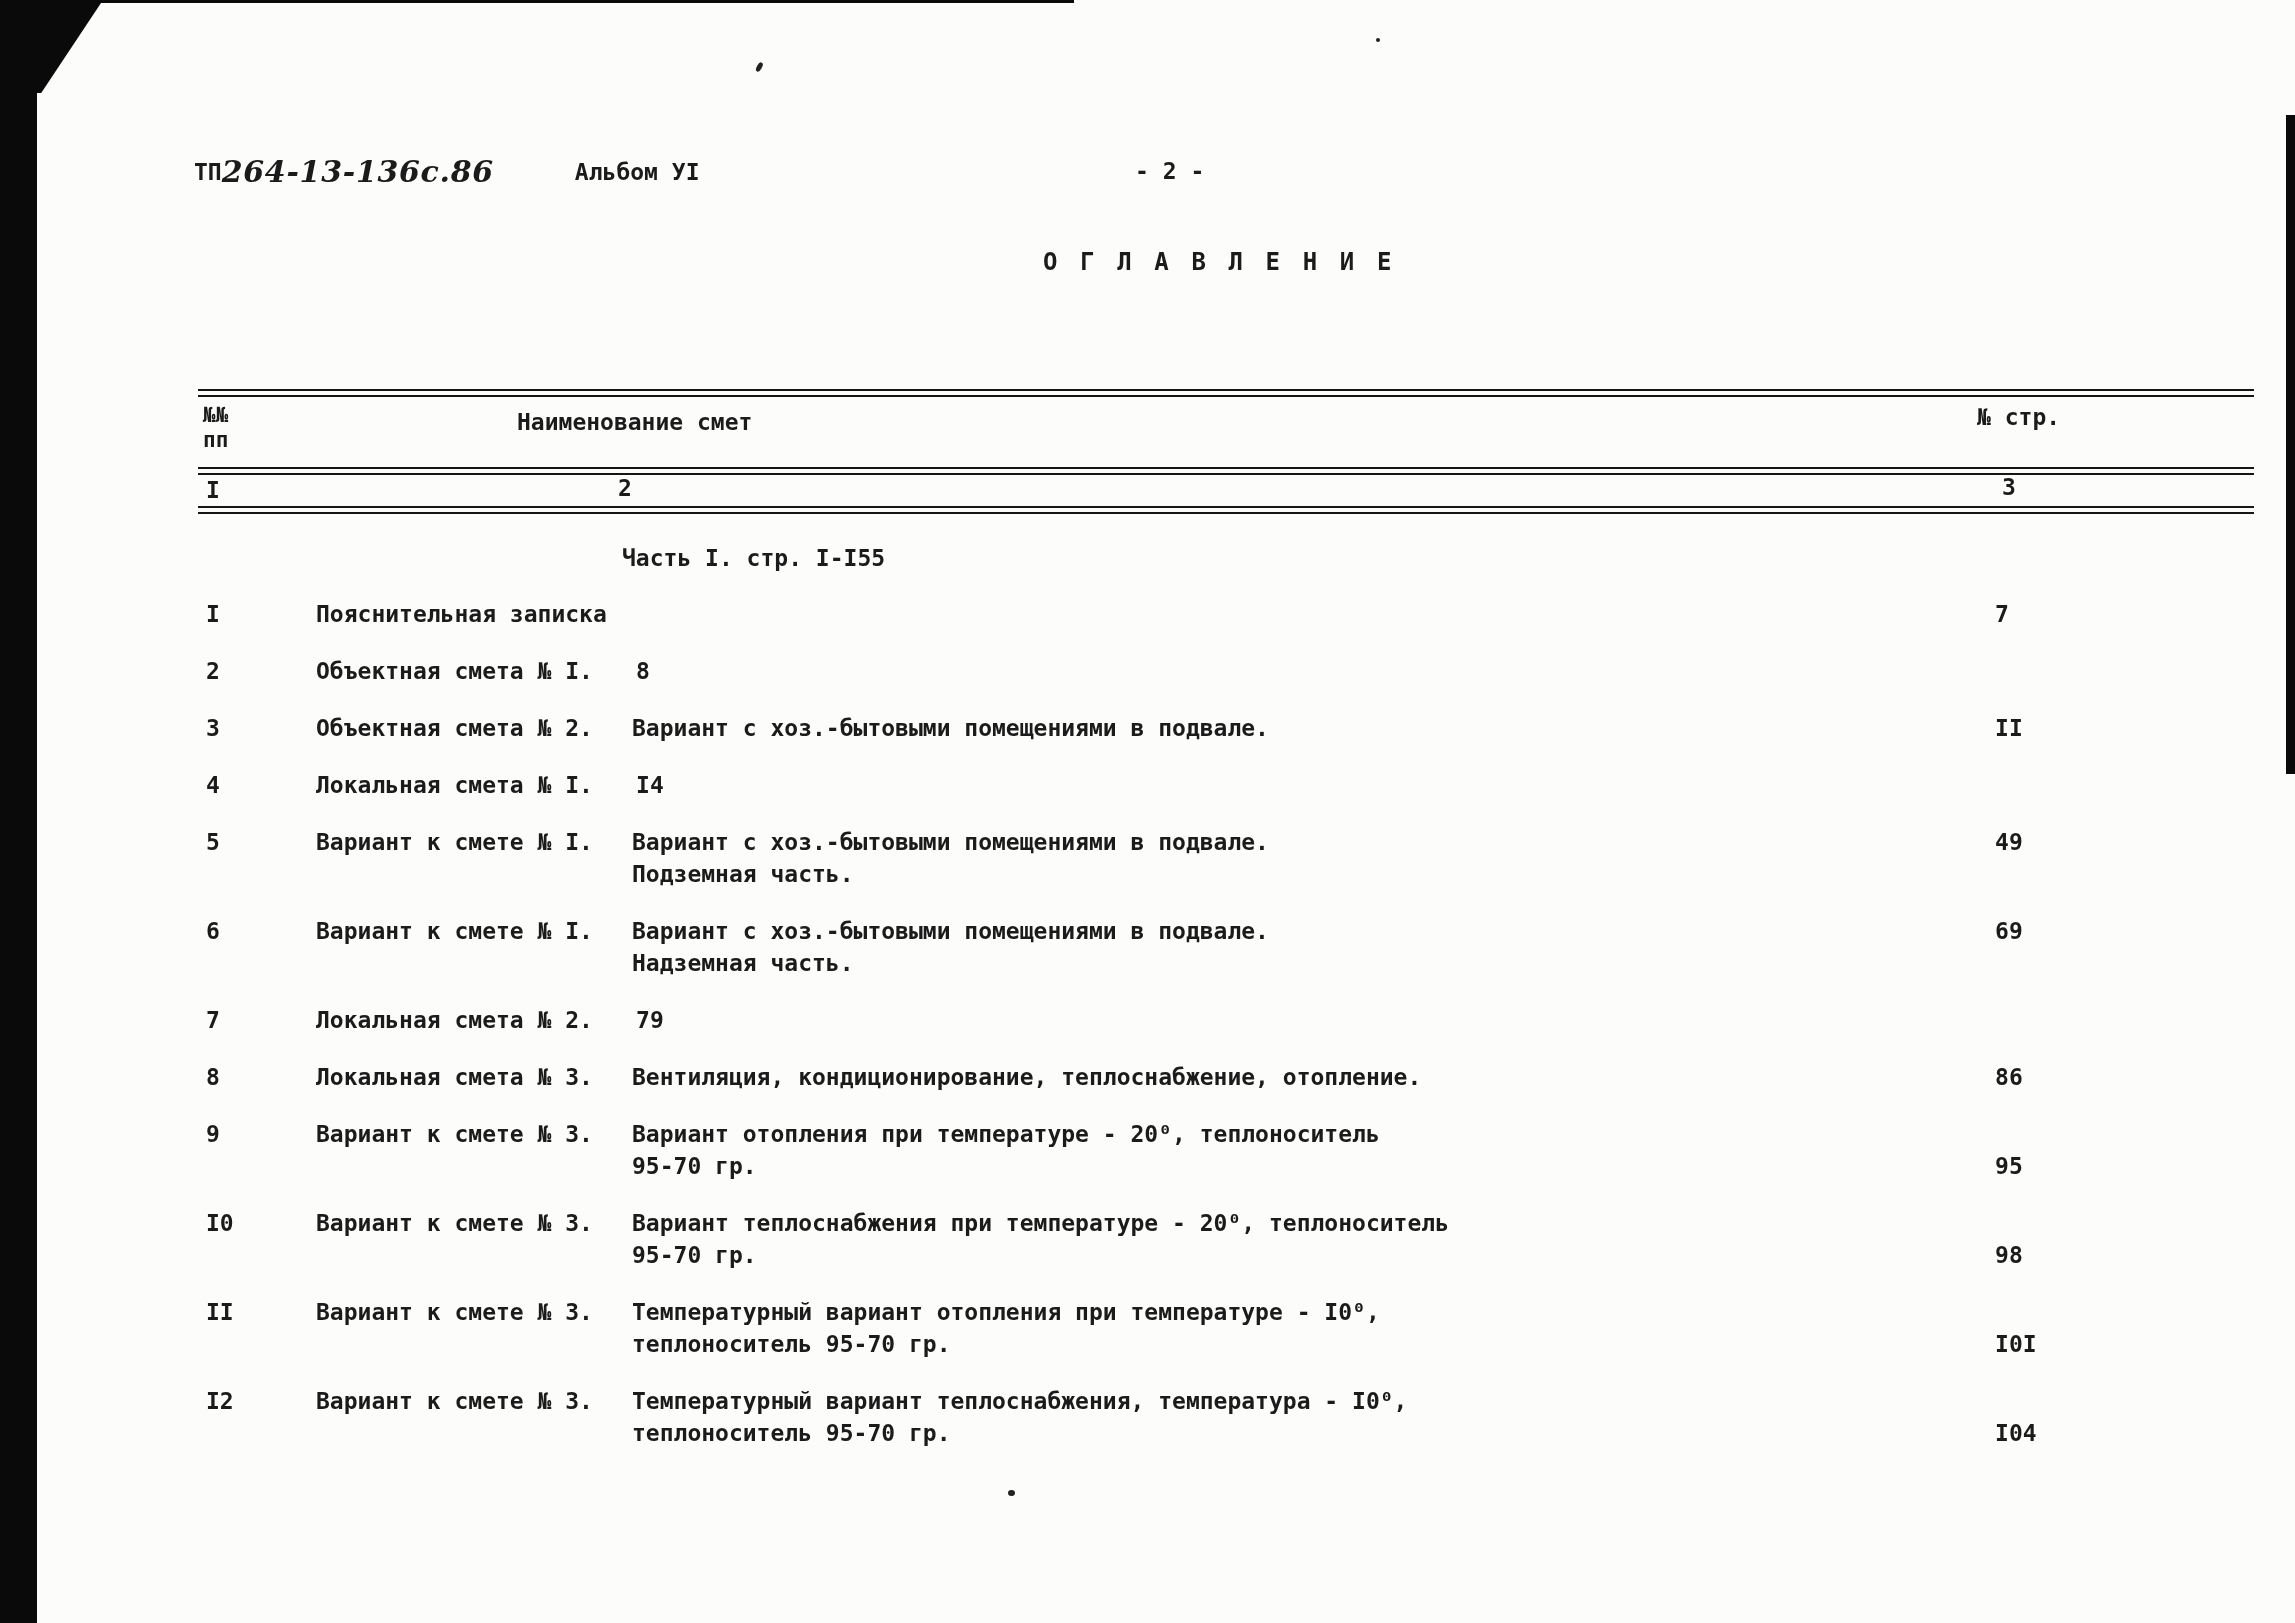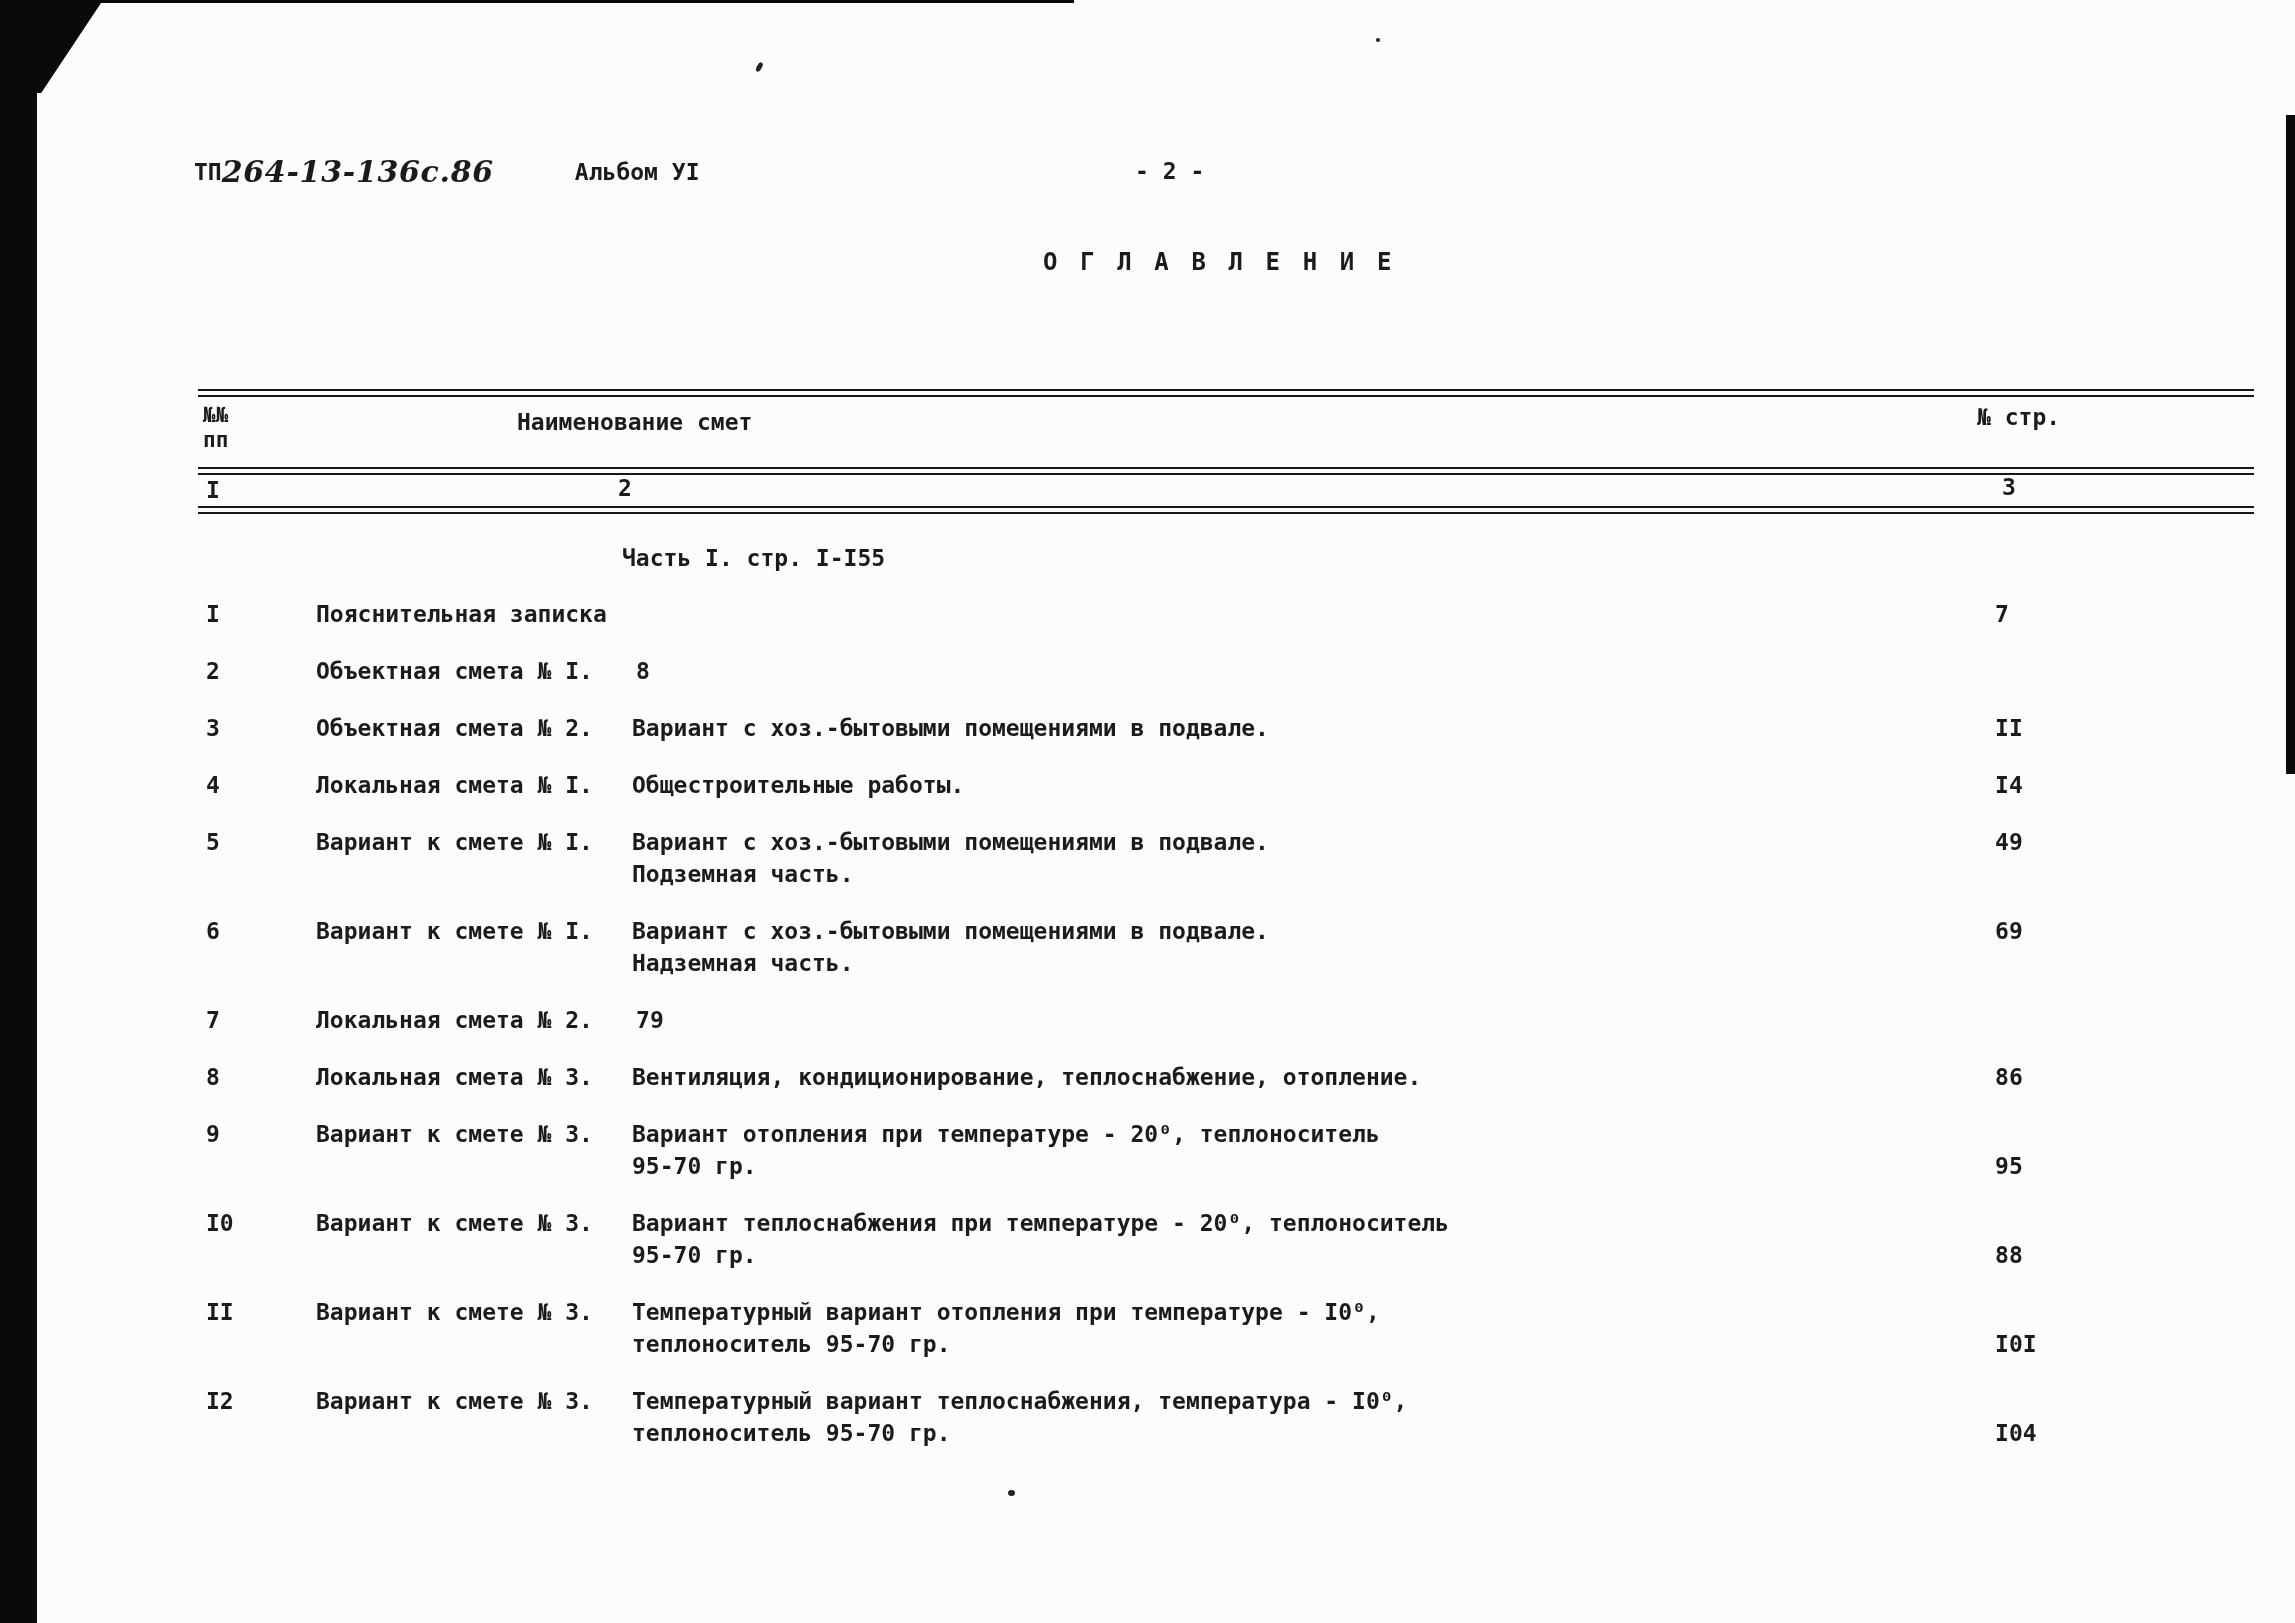--- a/index.html
+++ b/index.html
@@ -121,21 +121,20 @@
       </div>
       <div class="row">
         <span class="cell-num">3</span>
         <span class="cell-name">Объектная смета № 2.</span>
         <span class="cell-desc">Вариант с хоз.-бытовыми помещениями в подвале.</span>
         <span class="cell-page">II</span>
       </div>
       <div class="row">
         <span class="cell-num">4</span>
         <span class="cell-name">Локальная смета № I.</span>
-        <span class="cell-desc">Общестроительные работы.</span>
         <span class="cell-page">I4</span>
       </div>
       <div class="row">
         <span class="cell-num">5</span>
         <span class="cell-name">Вариант к смете № I.</span>
         <span class="cell-desc">Вариант с хоз.-бытовыми помещениями в подвале.
 Подземная часть.</span>
         <span class="cell-page">49</span>
       </div>
       <div class="row">
@@ -161,21 +160,21 @@
         <span class="cell-name">Вариант к смете № 3.</span>
         <span class="cell-desc">Вариант отопления при температуре - 20⁰, теплоноситель
 95-70 гр.</span>
         <span class="cell-page" style="align-self: end;">95</span>
       </div>
       <div class="row">
         <span class="cell-num">I0</span>
         <span class="cell-name">Вариант к смете № 3.</span>
         <span class="cell-desc">Вариант теплоснабжения при температуре - 20⁰, теплоноситель
 95-70 гр.</span>
-        <span class="cell-page" style="align-self: end;">88</span>
+        <span class="cell-page" style="align-self: end;">98</span>
       </div>
       <div class="row">
         <span class="cell-num">II</span>
         <span class="cell-name">Вариант к смете № 3.</span>
         <span class="cell-desc">Температурный вариант отопления при температуре - I0⁰,
 теплоноситель 95-70 гр.</span>
         <span class="cell-page" style="align-self: end; text-align: center;">I0I</span>
       </div>
       <div class="row">
         <span class="cell-num">I2</span>

